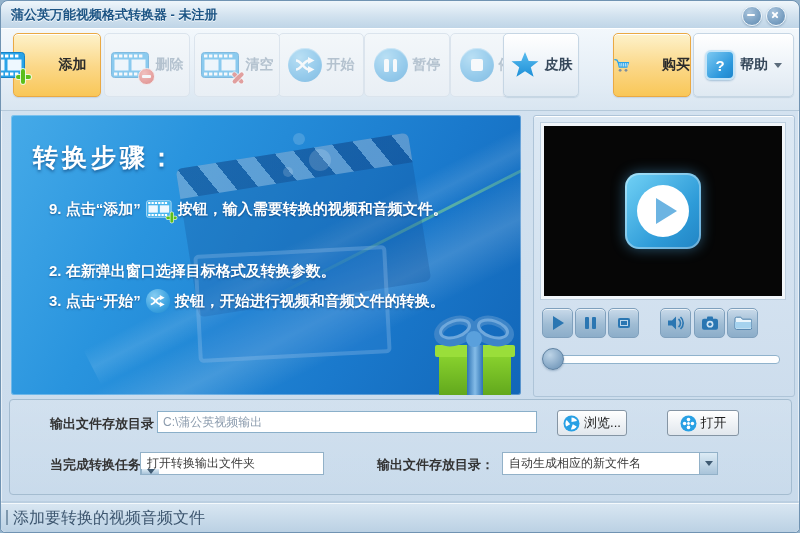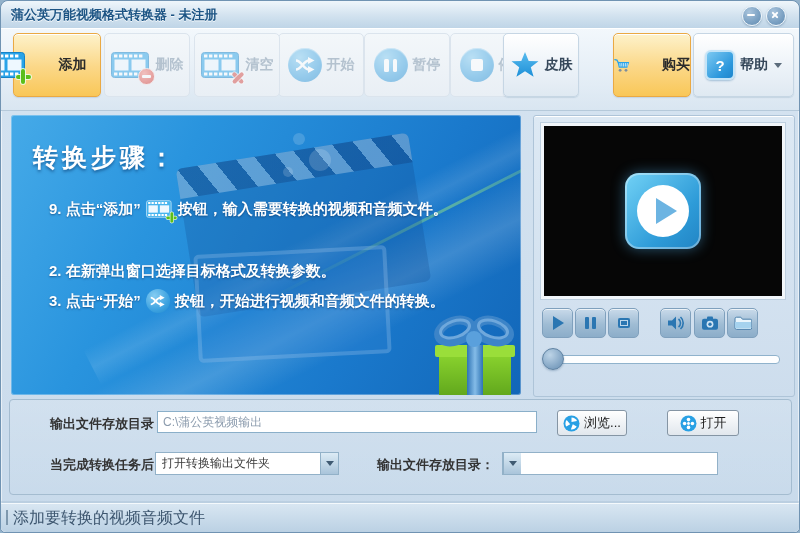--- a/index.html
+++ b/index.html
@@ -475,29 +475,30 @@
           <circle cx="8.5" cy="4.6" r="1.8" fill="#fff"></circle>
           <circle cx="8.5" cy="12.4" r="1.8" fill="#fff"></circle>
           <circle cx="4.6" cy="8.5" r="1.8" fill="#fff"></circle>
           <circle cx="12.4" cy="8.5" r="1.8" fill="#fff"></circle>
           <circle cx="8.5" cy="8.5" r="1.4" fill="#fff"></circle>
         </svg>
       <span>打开</span>
     </div>
 
     <span class="form-label" style="left:40px;top:56px;">当完成转换任务后：</span>
-    <div class="combo" style="left:145px;top:52px;width:182px;">
+    <div class="combo" style="left:130px;top:52px;width:182px;flex-direction:column;">
       <span class="combo-text">打开转换输出文件夹</span>
       <span class="combo-btn">
           <span class="caret-down"></span>
         </span>
     </div>
 
     <span class="form-label" style="left:367px;top:56px;">输出文件存放目录：</span>
     <div class="combo" style="left:492px;top:52px;width:214px;">
+      <span class="combo-text">自动生成相应的新文件名</span>
       <span class="combo-btn">
           <span class="caret-down"></span>
         </span>
     </div>
   </div>
 
   <div class="statusbar">
     <span class="status-text">添加要转换的视频音频文件</span>
   </div>
 

